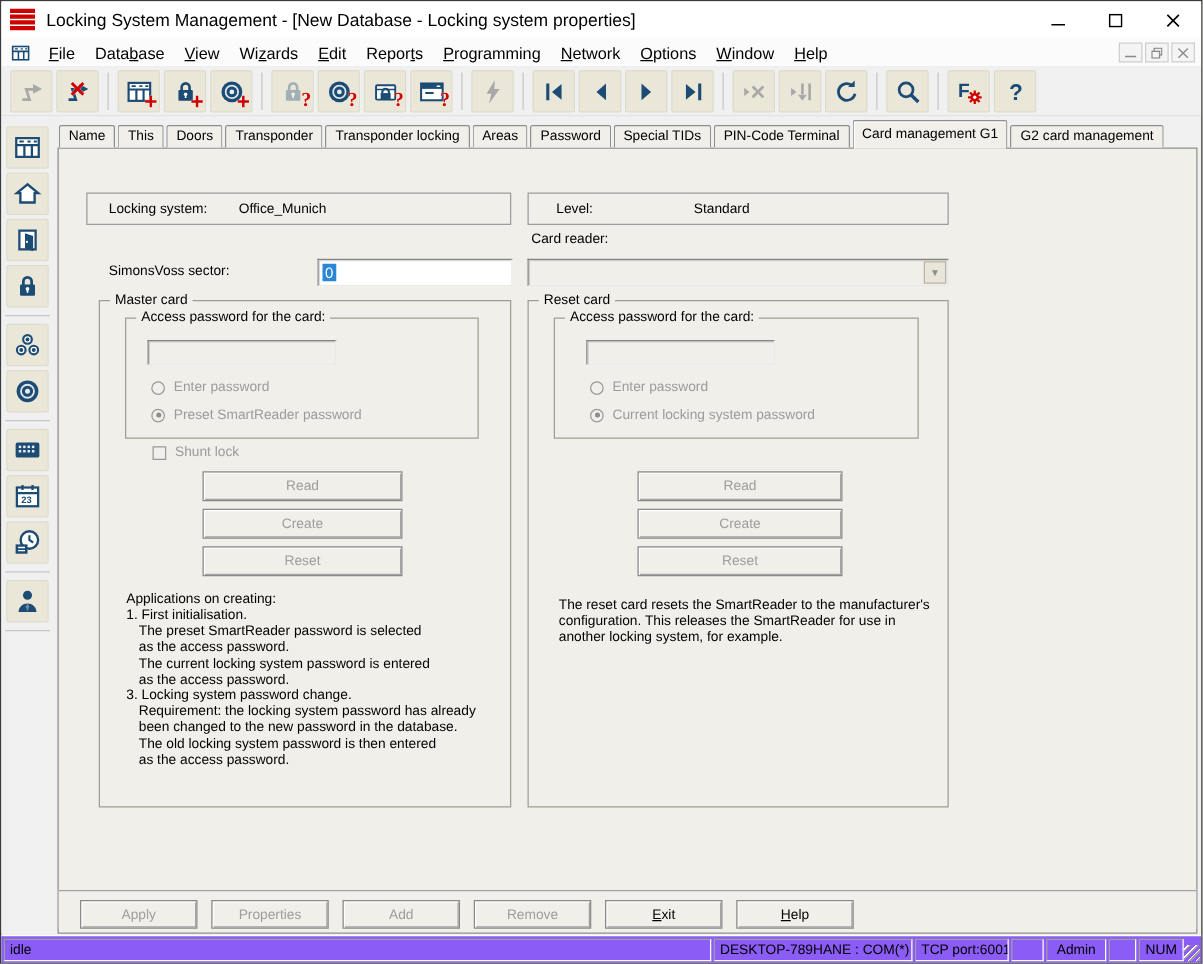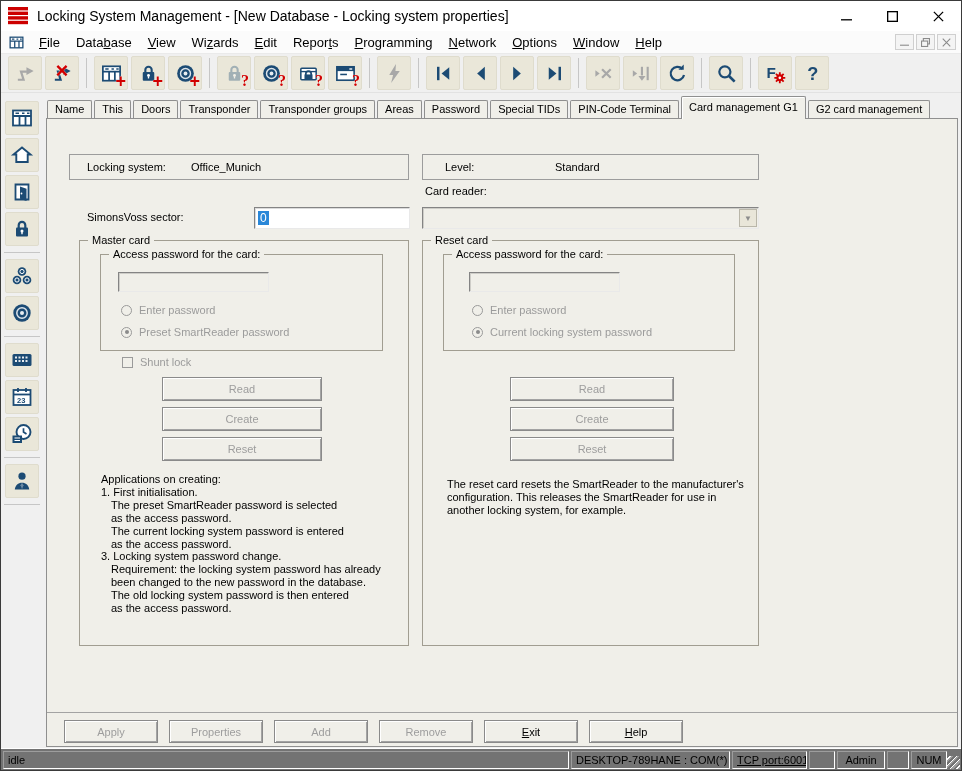--- a/index.html
+++ b/index.html
@@ -66,21 +66,21 @@
   .radio.checked::after { content:""; position:absolute; left:2.5px; top:2.5px; width:4px; height:4px; border-radius:50%; background:#8b8b8b; }
   .checkbox { width:11px; height:11px; border:1px solid #9a9a9a; background:#f0efe9; flex:0 0 auto; }
   .gbtn { position:absolute; background:#f0efe9; border:1px solid #8a8a8a; box-shadow:inset 1px 1px 0 #fff, inset -1px -1px 0 #a3a3a3; font-family:"Liberation Sans",sans-serif; font-size:11px; color:#000; padding:0; }
   .gbtn.dis { color:#9d9d9d; }
   .notes { position:absolute; line-height:12.9px; white-space:nowrap; }
   .note-block { position:absolute; line-height:13px; }
   .action-row { position:absolute; left:0; right:0; top:593px; border-top:1px solid #a3a3a3; display:flex; padding:7px 0 0 17px; gap:11px; background:#f0efe9; }
   .abtn { width:94px; height:23px; background:#f0efe9; border:1px solid #8a8a8a; box-shadow:inset 1px 1px 0 #fff, inset -1px -1px 0 #a3a3a3; font-family:"Liberation Sans",sans-serif; font-size:11px; padding:0; }
   .abtn.dis { color:#9d9d9d; }
   
-  .statusbar { position:absolute; left:0; right:0; top:747px; height:23px; background:#737373; border-top:1px solid #fff; display:flex; gap:2px; padding:2px 14px 2px 2px; align-items:stretch; }
+  .statusbar { position:absolute; left:0; right:0; top:747px; height:23px; background:#8b5cf6; border-top:1px solid #fff; display:flex; gap:2px; padding:2px 14px 2px 2px; align-items:stretch; }
   .scell { border:1px solid; border-color:#9d9d9d #fff #fff #9d9d9d; padding:0 4px; display:flex; align-items:center; white-space:nowrap; overflow:hidden; }
   .grip { position:absolute; right:1px; bottom:1px; width:13px; height:13px;
     background:repeating-linear-gradient(135deg, transparent 0 2px, #ffffff 2px 3px, #9d9d9d 3px 4.5px); }
 </style>
 </head>
 <body>
 
 <div id="window">
 
   <div class="titlebar">
@@ -397,21 +397,21 @@
         </svg>
       </div>
       <div class="ssep"></div>
     </div>
 
   <div class="tabbar" id="tabbar">
       <div class="tab">Name</div>
       <div class="tab">This</div>
       <div class="tab">Doors</div>
       <div class="tab">Transponder</div>
-      <div class="tab">Transponder groups</div>
+      <div class="tab">Transponder locking</div>
       <div class="tab">Areas</div>
       <div class="tab">Password</div>
       <div class="tab">Special TIDs</div>
       <div class="tab">PIN-Code Terminal</div>
       <div class="tab active">Card management G1</div>
       <div class="tab">G2 card management</div>
     </div>
 
   <div class="panel">
 
@@ -504,21 +504,21 @@
         <button class="abtn dis">Add</button>
         <button class="abtn dis">Remove</button>
         <button class="abtn"><u>E</u>xit</button>
         <button class="abtn"><u>H</u>elp</button>
       </div>
   </div>
 
   <div class="statusbar" id="statusbar">
       <div class="scell" style="flex: 1 1 0%; justify-content: flex-start;">idle</div>
       <div class="scell" style="width: 159px; justify-content: flex-start;">DESKTOP-789HANE : COM(*)</div>
-      <div class="scell" style="width: 75px; justify-content: flex-start; text-decoration: underline;">TCP port:6001</div>
+      <div class="scell" style="width: 75px; justify-content: flex-start;">TCP port:6001</div>
       <div class="scell" style="width: 26px; justify-content: flex-start;"></div>
       <div class="scell" style="width: 48px; justify-content: center;">Admin</div>
       <div class="scell" style="width: 22px; justify-content: flex-start;"></div>
       <div class="scell" style="width: 36px; justify-content: center;">NUM</div>
     </div>
   <div class="grip"></div>
 
 </div>
 
 </body></html>

